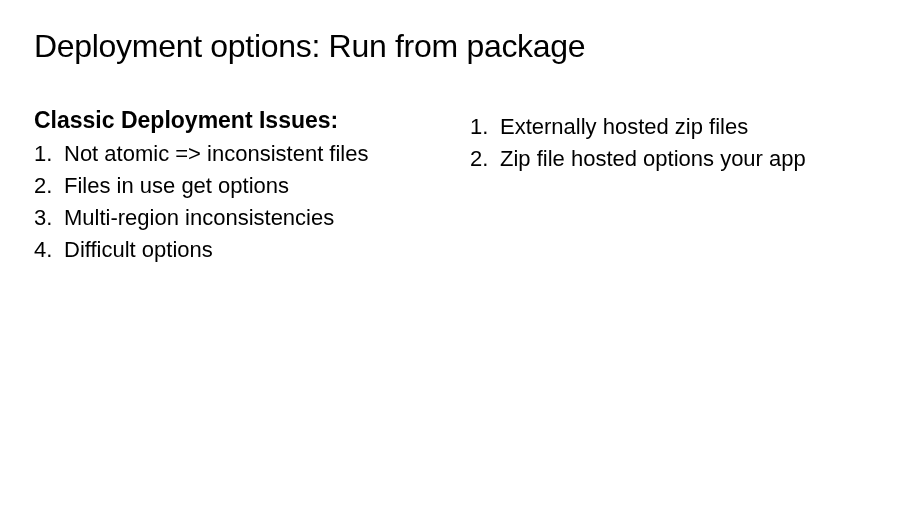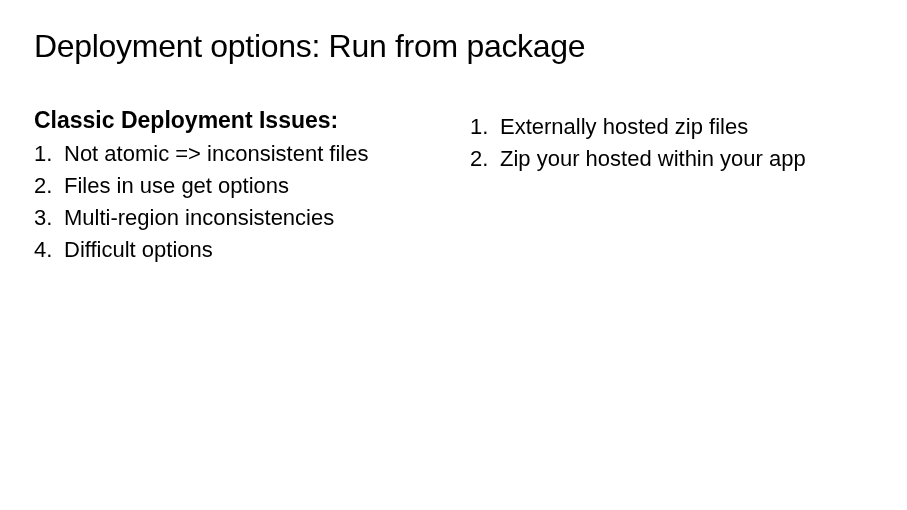--- a/index.html
+++ b/index.html
@@ -85,17 +85,17 @@
         </li>
     </ol>
   </div>
 
   <div class="col col-right">
     <ol class="items">
       <li>
           <span class="item-text">Externally hosted zip files</span>
         </li>
       <li>
-          <span class="item-text">Zip your hosted within your app</span>
+          <span class="item-text">Zip file hosted options your app</span>
         </li>
     </ol>
   </div>
 </div>
 
 </body></html>

